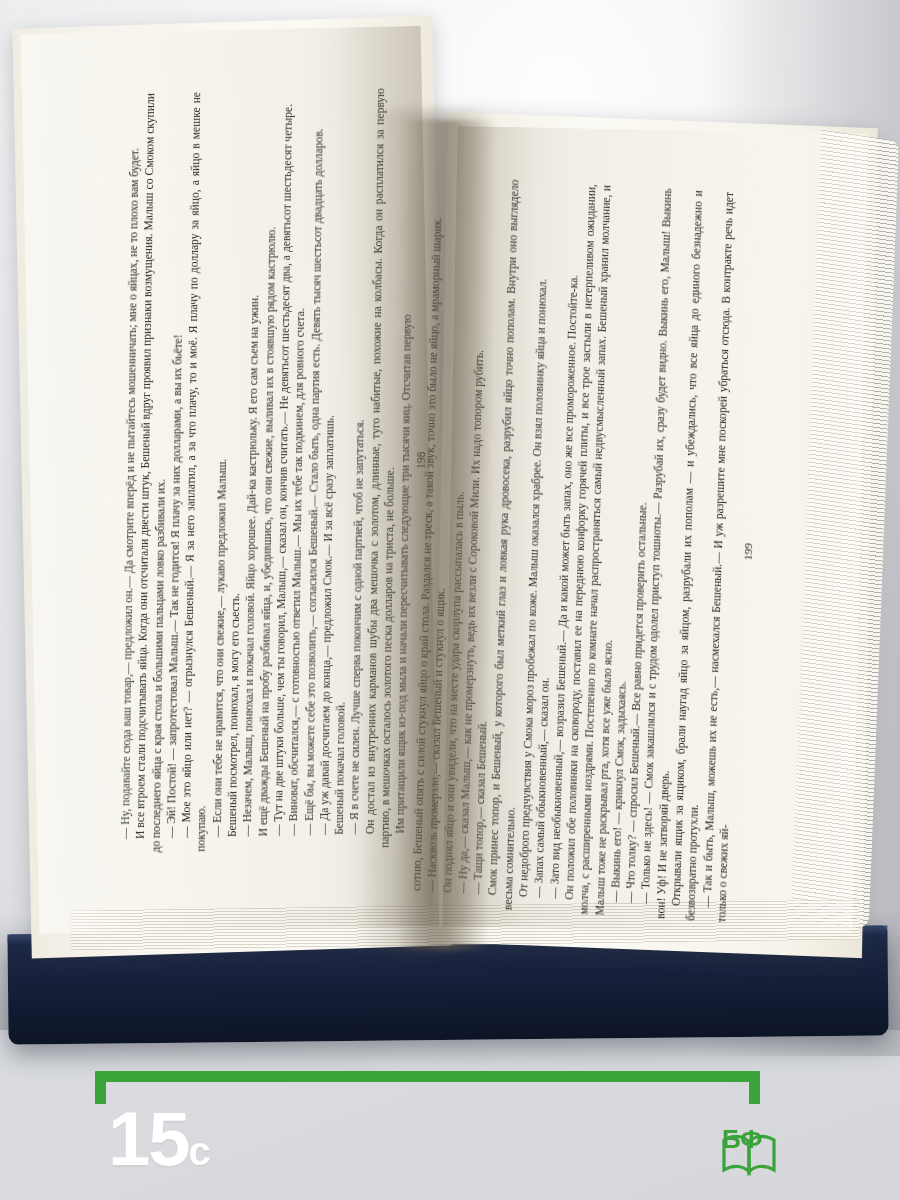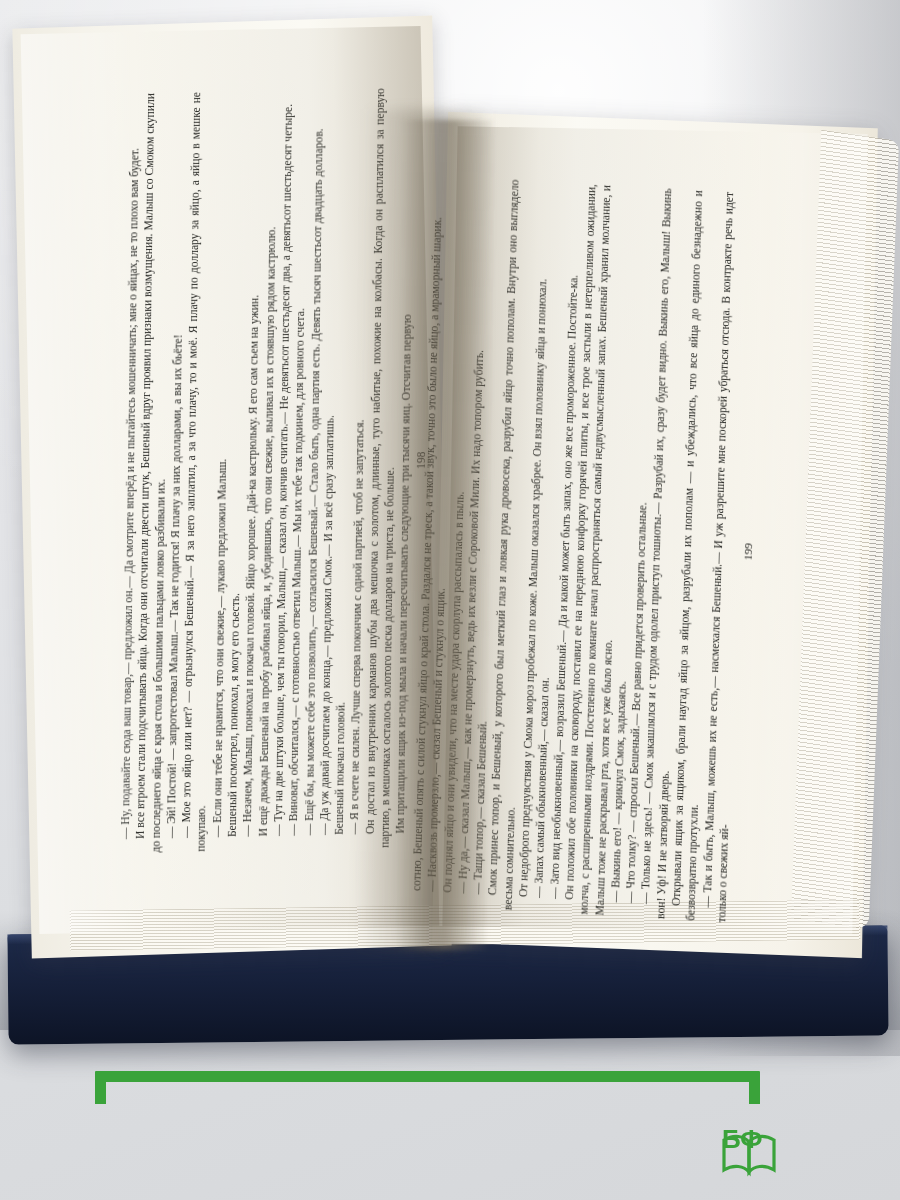--- a/index.html
+++ b/index.html
@@ -364,20 +364,21 @@
     <div class="curve-right"></div>
     <div class="gutter"></div>
     <div class="inner-shadow"></div>
   </div>
 
   <div class="watermark">
     <div class="wm-bar-top"></div>
     <div class="wm-bar-stub-left"></div>
     <div class="wm-bar-stub-right"></div>
 
+    <div class="wm-price"><span>15</span><span class="cur">с</span></div>
 
     <div class="wm-logo">
       <div class="wm-book-icon">
         <svg width="58" height="54" viewBox="0 0 58 54">
           <path d="M4 16 C14 10, 24 12, 29 18 L29 48 C24 42, 14 40, 4 46 Z" fill="none" stroke="#3aa33a" stroke-width="3.2"></path>
           <path d="M54 16 C44 10, 34 12, 29 18 L29 48 C34 42, 44 40, 54 46 Z" fill="none" stroke="#3aa33a" stroke-width="3.2"></path>
         </svg>
         <span class="wm-bf">БФ</span>
       </div>
     </div>

